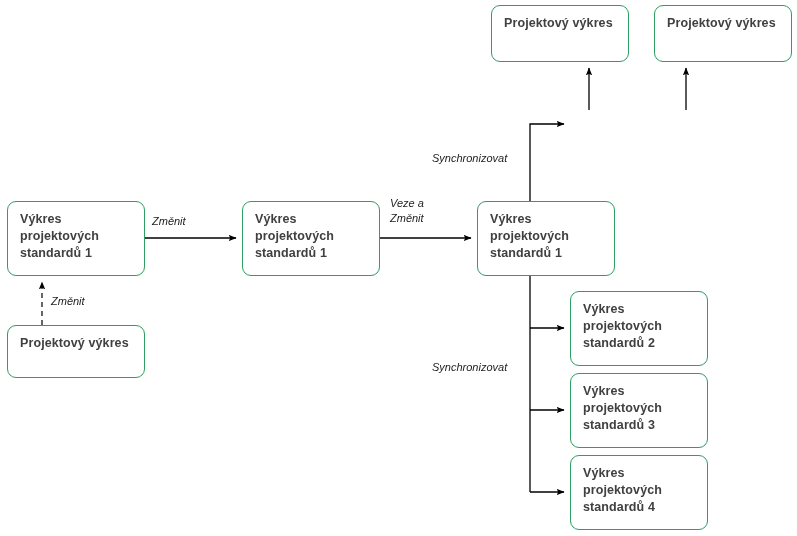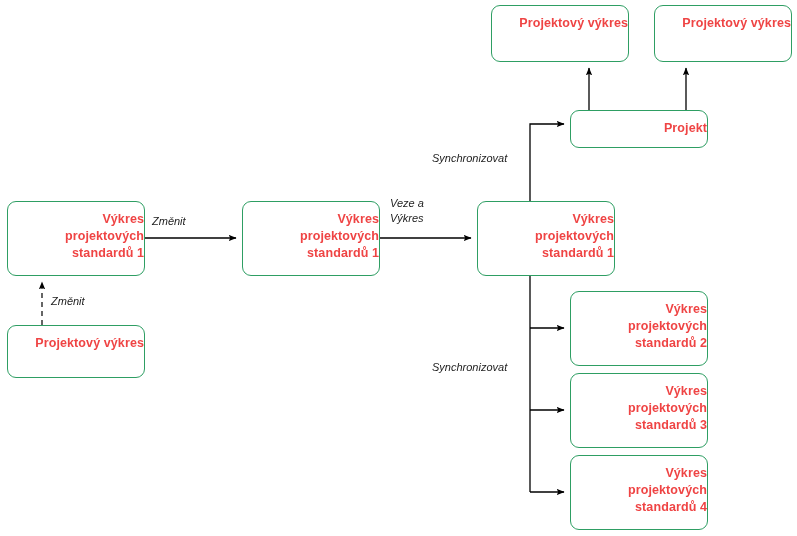--- a/index.html
+++ b/index.html
@@ -25,29 +25,28 @@
     width: 797px;
     height: 536px;
     pointer-events: none;
   }
   .node {
     position: absolute;
     box-sizing: border-box;
     border: 1.4px solid #2e9e63;
     border-radius: 9px;
     background: #ffffff;
-    color: #ef4444;
+    color: #404040;
     font-family: "Liberation Sans", sans-serif;
     font-size: 12.5px;
     font-weight: bold;
     line-height: 17px;
     padding: 9px 0 0 12px;
     white-space: pre-line;
     letter-spacing: 0.1px;
-    text-align: right;
   }
   .edge-label {
     position: absolute;
     font-family: "Liberation Sans", sans-serif;
     font-size: 11px;
     font-style: italic;
     color: #1d1d1d;
     line-height: 15px;
     white-space: pre-line;
     background: transparent;
@@ -103,21 +102,20 @@
   <div class="node" style="left:7px; top:325px; width:138px; height:53px;">Projektový výkres</div>
 
   <div class="node" style="left:242px; top:201px; width:138px; height:75px;">Výkres
 projektových
 standardů 1</div>
 
   <div class="node" style="left:477px; top:201px; width:138px; height:75px;">Výkres
 projektových
 standardů 1</div>
 
-  <div class="node" style="left:570px; top:110px; width:138px; height:38px;">Projekt</div>
 
   <div class="node" style="left:491px; top:5px; width:138px; height:57px;">Projektový výkres</div>
 
   <div class="node" style="left:654px; top:5px; width:138px; height:57px;">Projektový výkres</div>
 
   <div class="node" style="left:570px; top:291px; width:138px; height:75px;">Výkres
 projektových
 standardů 2</div>
 
   <div class="node" style="left:570px; top:373px; width:138px; height:75px;">Výkres
@@ -126,19 +124,19 @@
 
   <div class="node" style="left:570px; top:455px; width:138px; height:75px;">Výkres
 projektových
 standardů 4</div>
 
   <div class="edge-label" style="left:152px; top:214px;">Změnit</div>
 
   <div class="edge-label" style="left:51px; top:294px;">Změnit</div>
 
   <div class="edge-label" style="left:390px; top:196px;">Veze a
-Výkres</div>
+Změnit</div>
 
   <div class="edge-label" style="left:432px; top:151px;">Synchronizovat</div>
 
   <div class="edge-label" style="left:432px; top:360px;">Synchronizovat</div>
 
 </div>
 
 </body></html>

